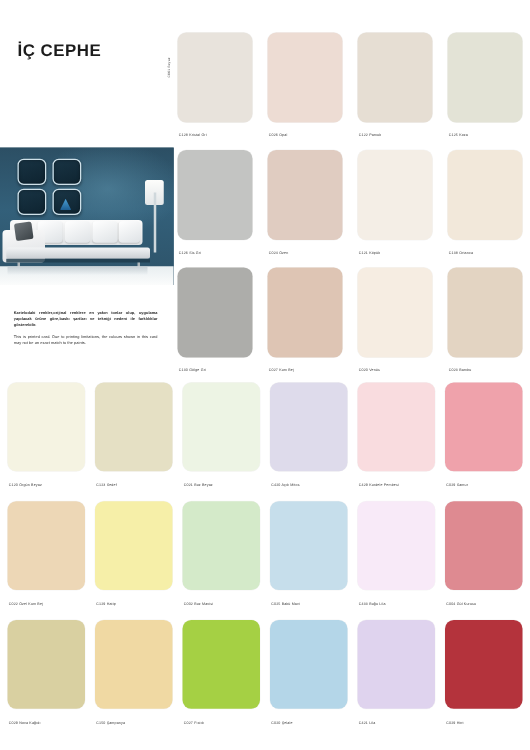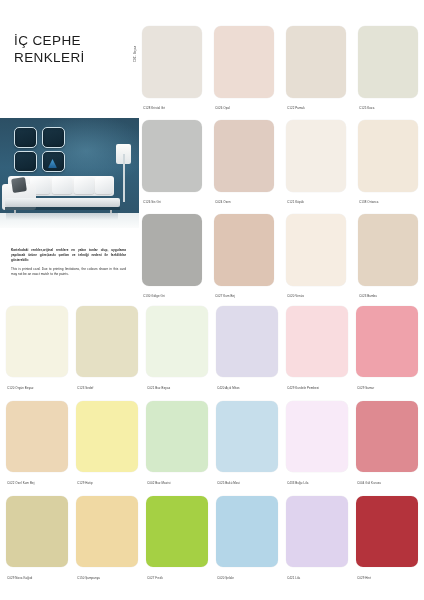--- a/index.html
+++ b/index.html
@@ -13,21 +13,21 @@
   #page{position:relative;width:424px;height:600px;background:#fff;}
 
   
   #left-col{
     position:absolute;left:0;top:0;width:139px;height:300px;
   }
   #title-block{
     position:absolute;left:14px;top:32px;width:120px;
   }
   #title-block .t-line{
-    font-size:13.5px;font-weight:normal;color:#1c1c1c;
+    font-size:13.5px;font-weight:bold;color:#1c1c1c;
     letter-spacing:.4px;line-height:1.28;
   }
 
   
   #room-photo{
     position:absolute;left:0;top:118px;width:139px;height:110px;
     overflow:hidden;
     background:linear-gradient(180deg,#2e5266 0%,#315a70 38%,#35617a 60%,#2b4f63 100%);
   }
   #room-photo .wall{
@@ -148,21 +148,20 @@
 </style>
 </head>
 <body>
 
 <div id="page">
 
   <div id="left-col">
 
     <div id="title-block">
       <div class="t-line">İÇ CEPHE</div>
-      <div class="t-line">RENKLERİ</div>
     </div>
 
     <div id="room-photo">
       <div class="wall"></div>
       <div class="shelf sh1"></div>
       <div class="shelf sh2"></div>
       <div class="shelf sh3"></div>
       <div class="shelf sh4"></div>
       <div class="vase"></div>
       <div class="lamp-shade"></div>

